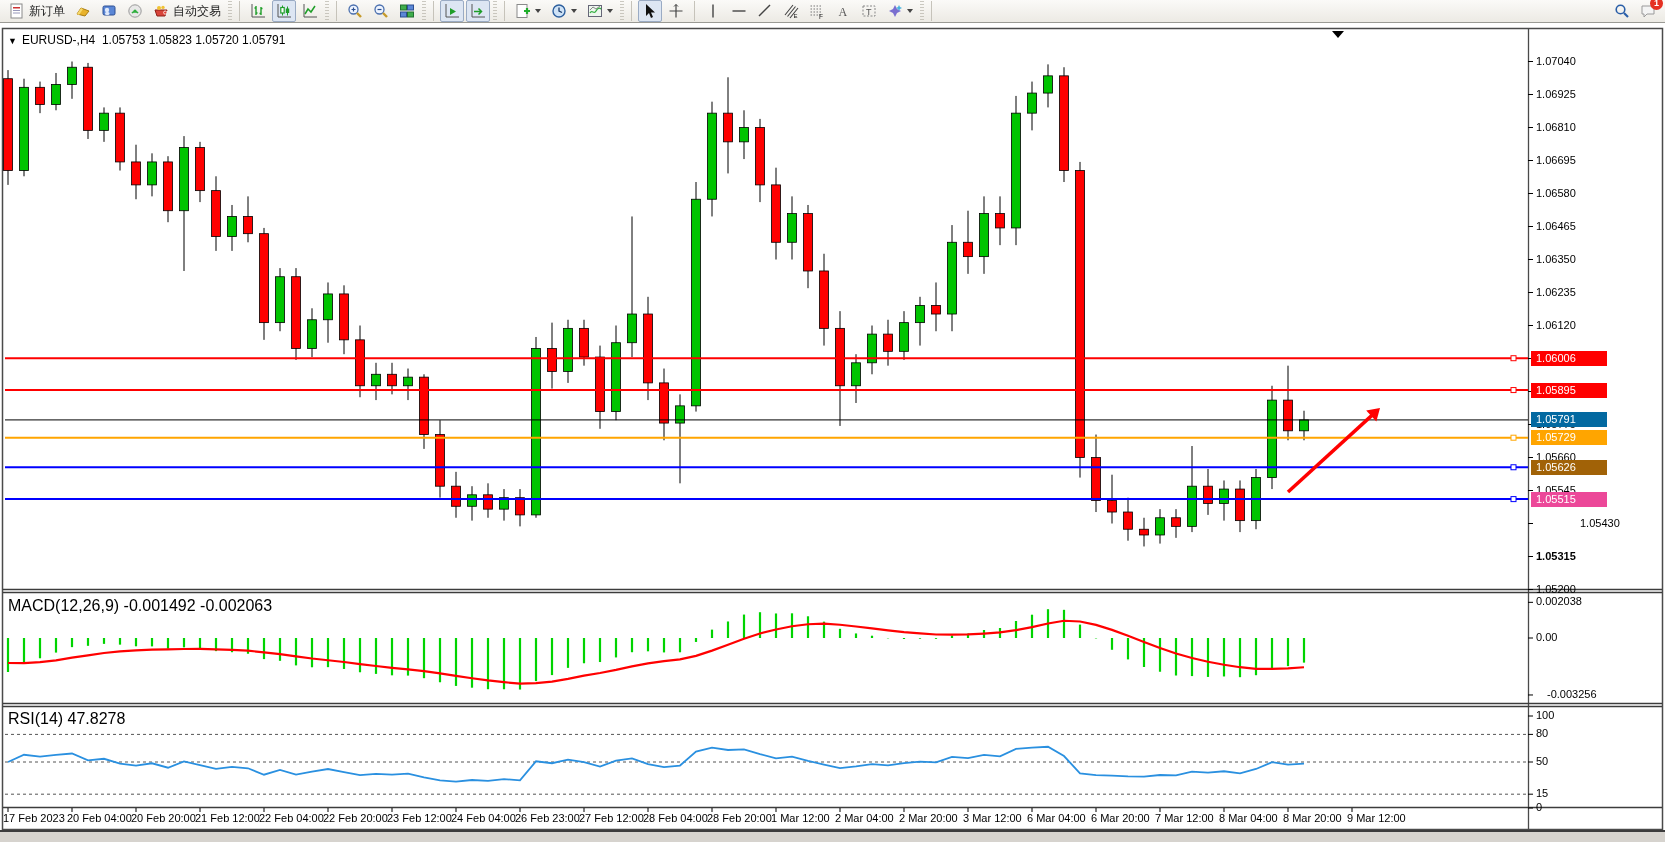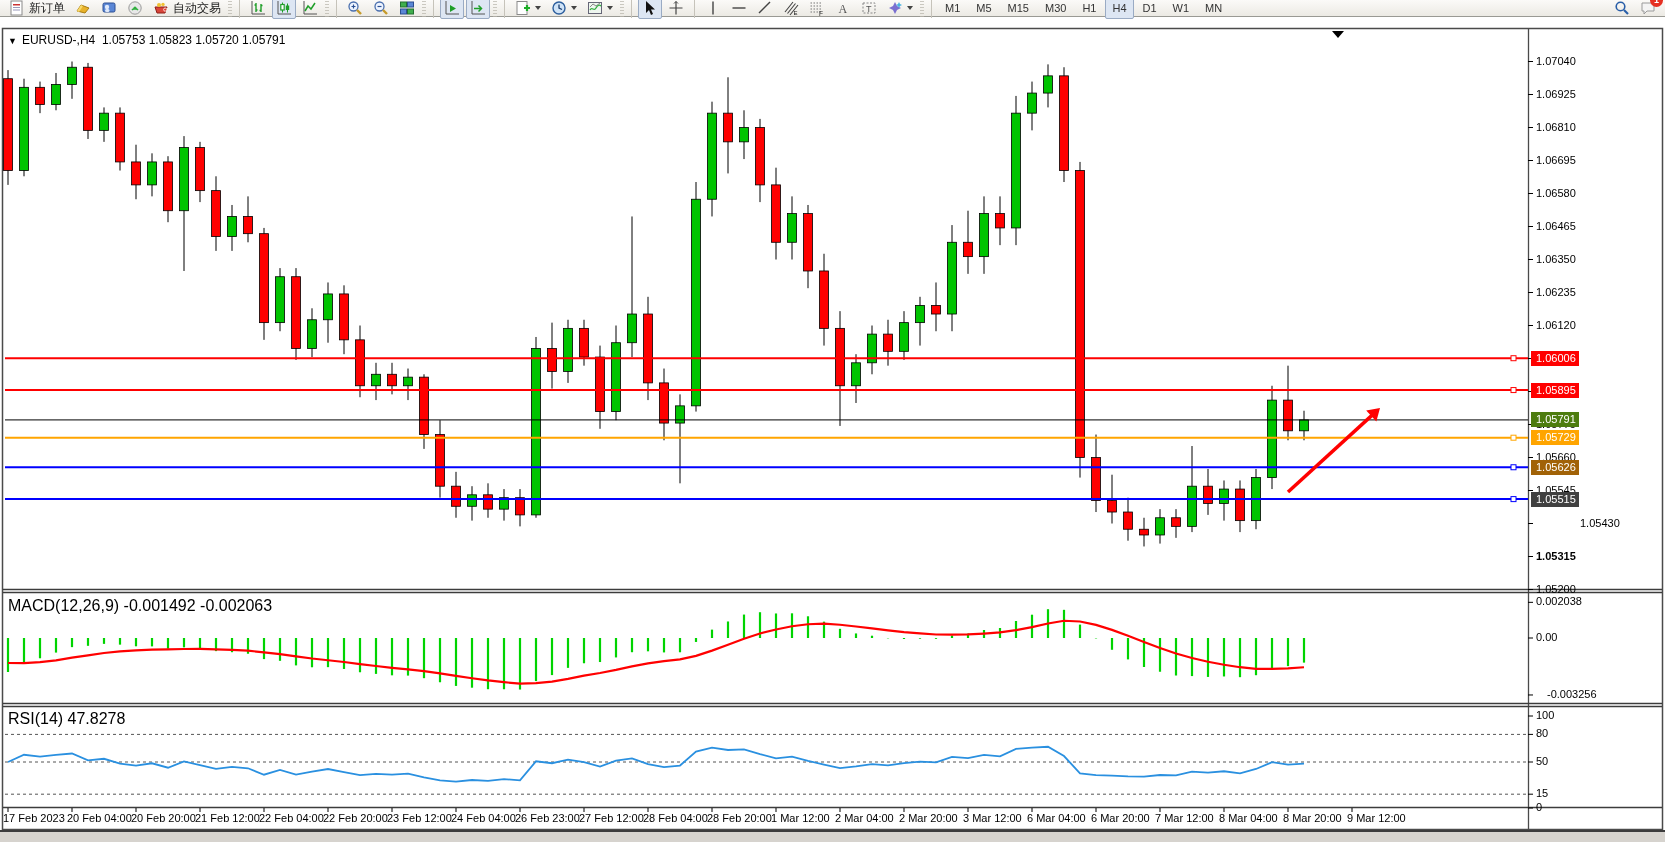--- a/index.html
+++ b/index.html
@@ -1,21 +1,21 @@
 <!DOCTYPE html>
 <html><head>
 <meta charset="utf-8">
 <style>
   * { margin:0; padding:0; box-sizing:border-box; }
   html,body { width:1665px; height:842px; overflow:hidden; background:#fff;
     font-family:"Liberation Sans", sans-serif; }
   #stage { position:relative; width:1665px; height:842px; background:#fff; }
 
   
-  #toolbar { position:absolute; left:0; top:0; width:1665px; height:17px;
+  #toolbar { position:absolute; left:0; top:0; width:1665px; height:23px;
     background:linear-gradient(#fbfaf8,#eceae4); border-bottom:1px solid #9a9a94;
     display:flex; align-items:center; padding:0 4px; z-index:5; }
   .tbtn { height:22px; min-width:24px; display:flex; align-items:center; justify-content:center;
     border:1px solid transparent; border-radius:2px; margin:0 1px; padding:0 3px; cursor:default;
     font-size:12px; color:#222; position:relative; }
   .tbtn.active { background:#dde6f3; border-color:#9aabc4; }
   .tsep { width:1px; height:20px; background:#c6c3ba; margin:0 5px; }
   .tgrip { width:4px; height:20px; margin:0 2px;
     background:repeating-linear-gradient(#b7b4aa 0 1px, transparent 1px 3px); opacity:.7; }
   .tlabel { margin-left:4px; font-size:12px; white-space:nowrap; }
@@ -27,21 +27,21 @@
   .badge { position:absolute; right:-4px; top:-4px; width:13px; height:13px; border-radius:50%;
     background:#e53022; color:#fff; font-size:9px; line-height:13px; text-align:center; font-weight:bold; }
 
   
   #chart-window { position:absolute; left:2px; top:28px; width:1661px; height:802px;
     border:1px solid #5a5a5a; background:#fff; z-index:1; }
   #chart-svg { position:absolute; left:0; top:0; z-index:1; }
   .ovl { position:absolute; font-size:11px; color:#000; white-space:nowrap; z-index:3; }
   #chart-title { position:absolute; left:8px; top:33px; font-size:12px; color:#000; z-index:3; }
   #chart-title .tri { font-size:9px; margin-right:5px; }
-  .price-badge { position:absolute; left:1531px; width:48px; height:15px; color:#fff;
+  .price-badge { position:absolute; left:1531px; width:76px; height:15px; color:#fff;
     font-size:11px; line-height:15px; padding-left:5px; z-index:4; }
   #bottom-strip { position:absolute; left:0; top:830px; width:1665px; height:12px;
     background:#d6d3ce; border-top:2px solid #3c3c3c; z-index:2; }
   .ind-label { position:absolute; font-size:16px; color:#000; z-index:3; }
 
   
   .i16 { width:16px; height:16px; display:block; }
 </style>
 </head>
 <body>
@@ -233,31 +233,20 @@
     <div class="tbtn">
       <svg class="i16" viewBox="0 0 16 16">
         <polygon points="8,2 10,6 14,8 10,10 8,14 6,10 2,8 6,6" fill="#7a6fd0"></polygon>
         <polygon points="12,2 13,4 15,5 13,6 12,8 11,6 9,5 11,4" fill="#49b3e0"></polygon>
       </svg>
       <span class="caret"></span>
     </div>
     <div class="tgrip"></div>
       <div class="tsep"></div>
 
-    <div id="tf-group">
-        <div class="tbtn">M1</div>
-        <div class="tbtn">M5</div>
-        <div class="tbtn">M15</div>
-        <div class="tbtn">M30</div>
-        <div class="tbtn">H1</div>
-        <div class="tbtn active">H4</div>
-        <div class="tbtn">D1</div>
-        <div class="tbtn">W1</div>
-        <div class="tbtn">MN</div>
-      </div>
 
     <div id="toolbar-spacer"></div>
 
     <div class="tbtn">
       <svg class="i16" viewBox="0 0 16 16">
         <circle cx="6.5" cy="6.5" r="4.3" fill="none" stroke="#2a5fa8" stroke-width="1.6"></circle>
         <path d="M10 10 L14 14" stroke="#2a5fa8" stroke-width="2.2"></path>
       </svg>
     </div>
     <div class="tbtn">
@@ -616,24 +605,24 @@
       <div class="ovl" style="left: 1536px; top: 351.5px;">1.06005</div>
       <div class="ovl" style="left: 1536px; top: 384.5px;">1.05890</div>
       <div class="ovl" style="left: 1536px; top: 417.5px;">1.05775</div>
       <div class="ovl" style="left: 1536px; top: 450.5px;">1.05660</div>
       <div class="ovl" style="left: 1536px; top: 483.5px;">1.05545</div>
       <div class="ovl" style="left: 1536px; top: 516.5px; margin-left: 44px;">1.05430</div>
       <div class="ovl" style="left: 1536px; top: 549.5px; font-weight: bold;">1.05315</div>
       <div class="ovl" style="left: 1536px; top: 582.5px;">1.05200</div>
       <div class="price-badge" style="top: 350.713px; background: rgb(255, 0, 0);">1.06006</div>
       <div class="price-badge" style="top: 382.565px; background: rgb(255, 0, 0);">1.05895</div>
-      <div class="price-badge" style="top: 412.409px; background: #4d7c0f;">1.05791</div>
+      <div class="price-badge" style="top: 412.409px; background: #0369a1;">1.05791</div>
       <div class="price-badge" style="top: 430.2px; background: rgb(255, 165, 0);">1.05729</div>
       <div class="price-badge" style="top: 459.757px; background: #a16207;">1.05626</div>
-      <div class="price-badge" style="top: 491.609px; background: #404040;">1.05515</div>
+      <div class="price-badge" style="top: 491.609px; background: #ec4899;">1.05515</div>
       <div class="ovl" style="left: 1536px; top: 595.335px;">0.002038</div>
       <div class="ovl" style="left: 1536px; top: 631px;">0.00</div>
       <div class="ovl" style="left: 1536px; top: 687.98px; margin-left: 11px;">-0.003256</div>
       <div class="ovl" style="left: 1536px; top: 709px;">100</div>
       <div class="ovl" style="left: 1536px; top: 727.4px;">80</div>
       <div class="ovl" style="left: 1536px; top: 755px;">50</div>
       <div class="ovl" style="left: 1536px; top: 787.2px;">15</div>
       <div class="ovl" style="left: 1536px; top: 801px;">0</div>
       <div class="ovl" style="left: 3px; top: 812px;">17 Feb 2023</div>
       <div class="ovl" style="left: 67px; top: 812px;">20 Feb 04:00</div>

